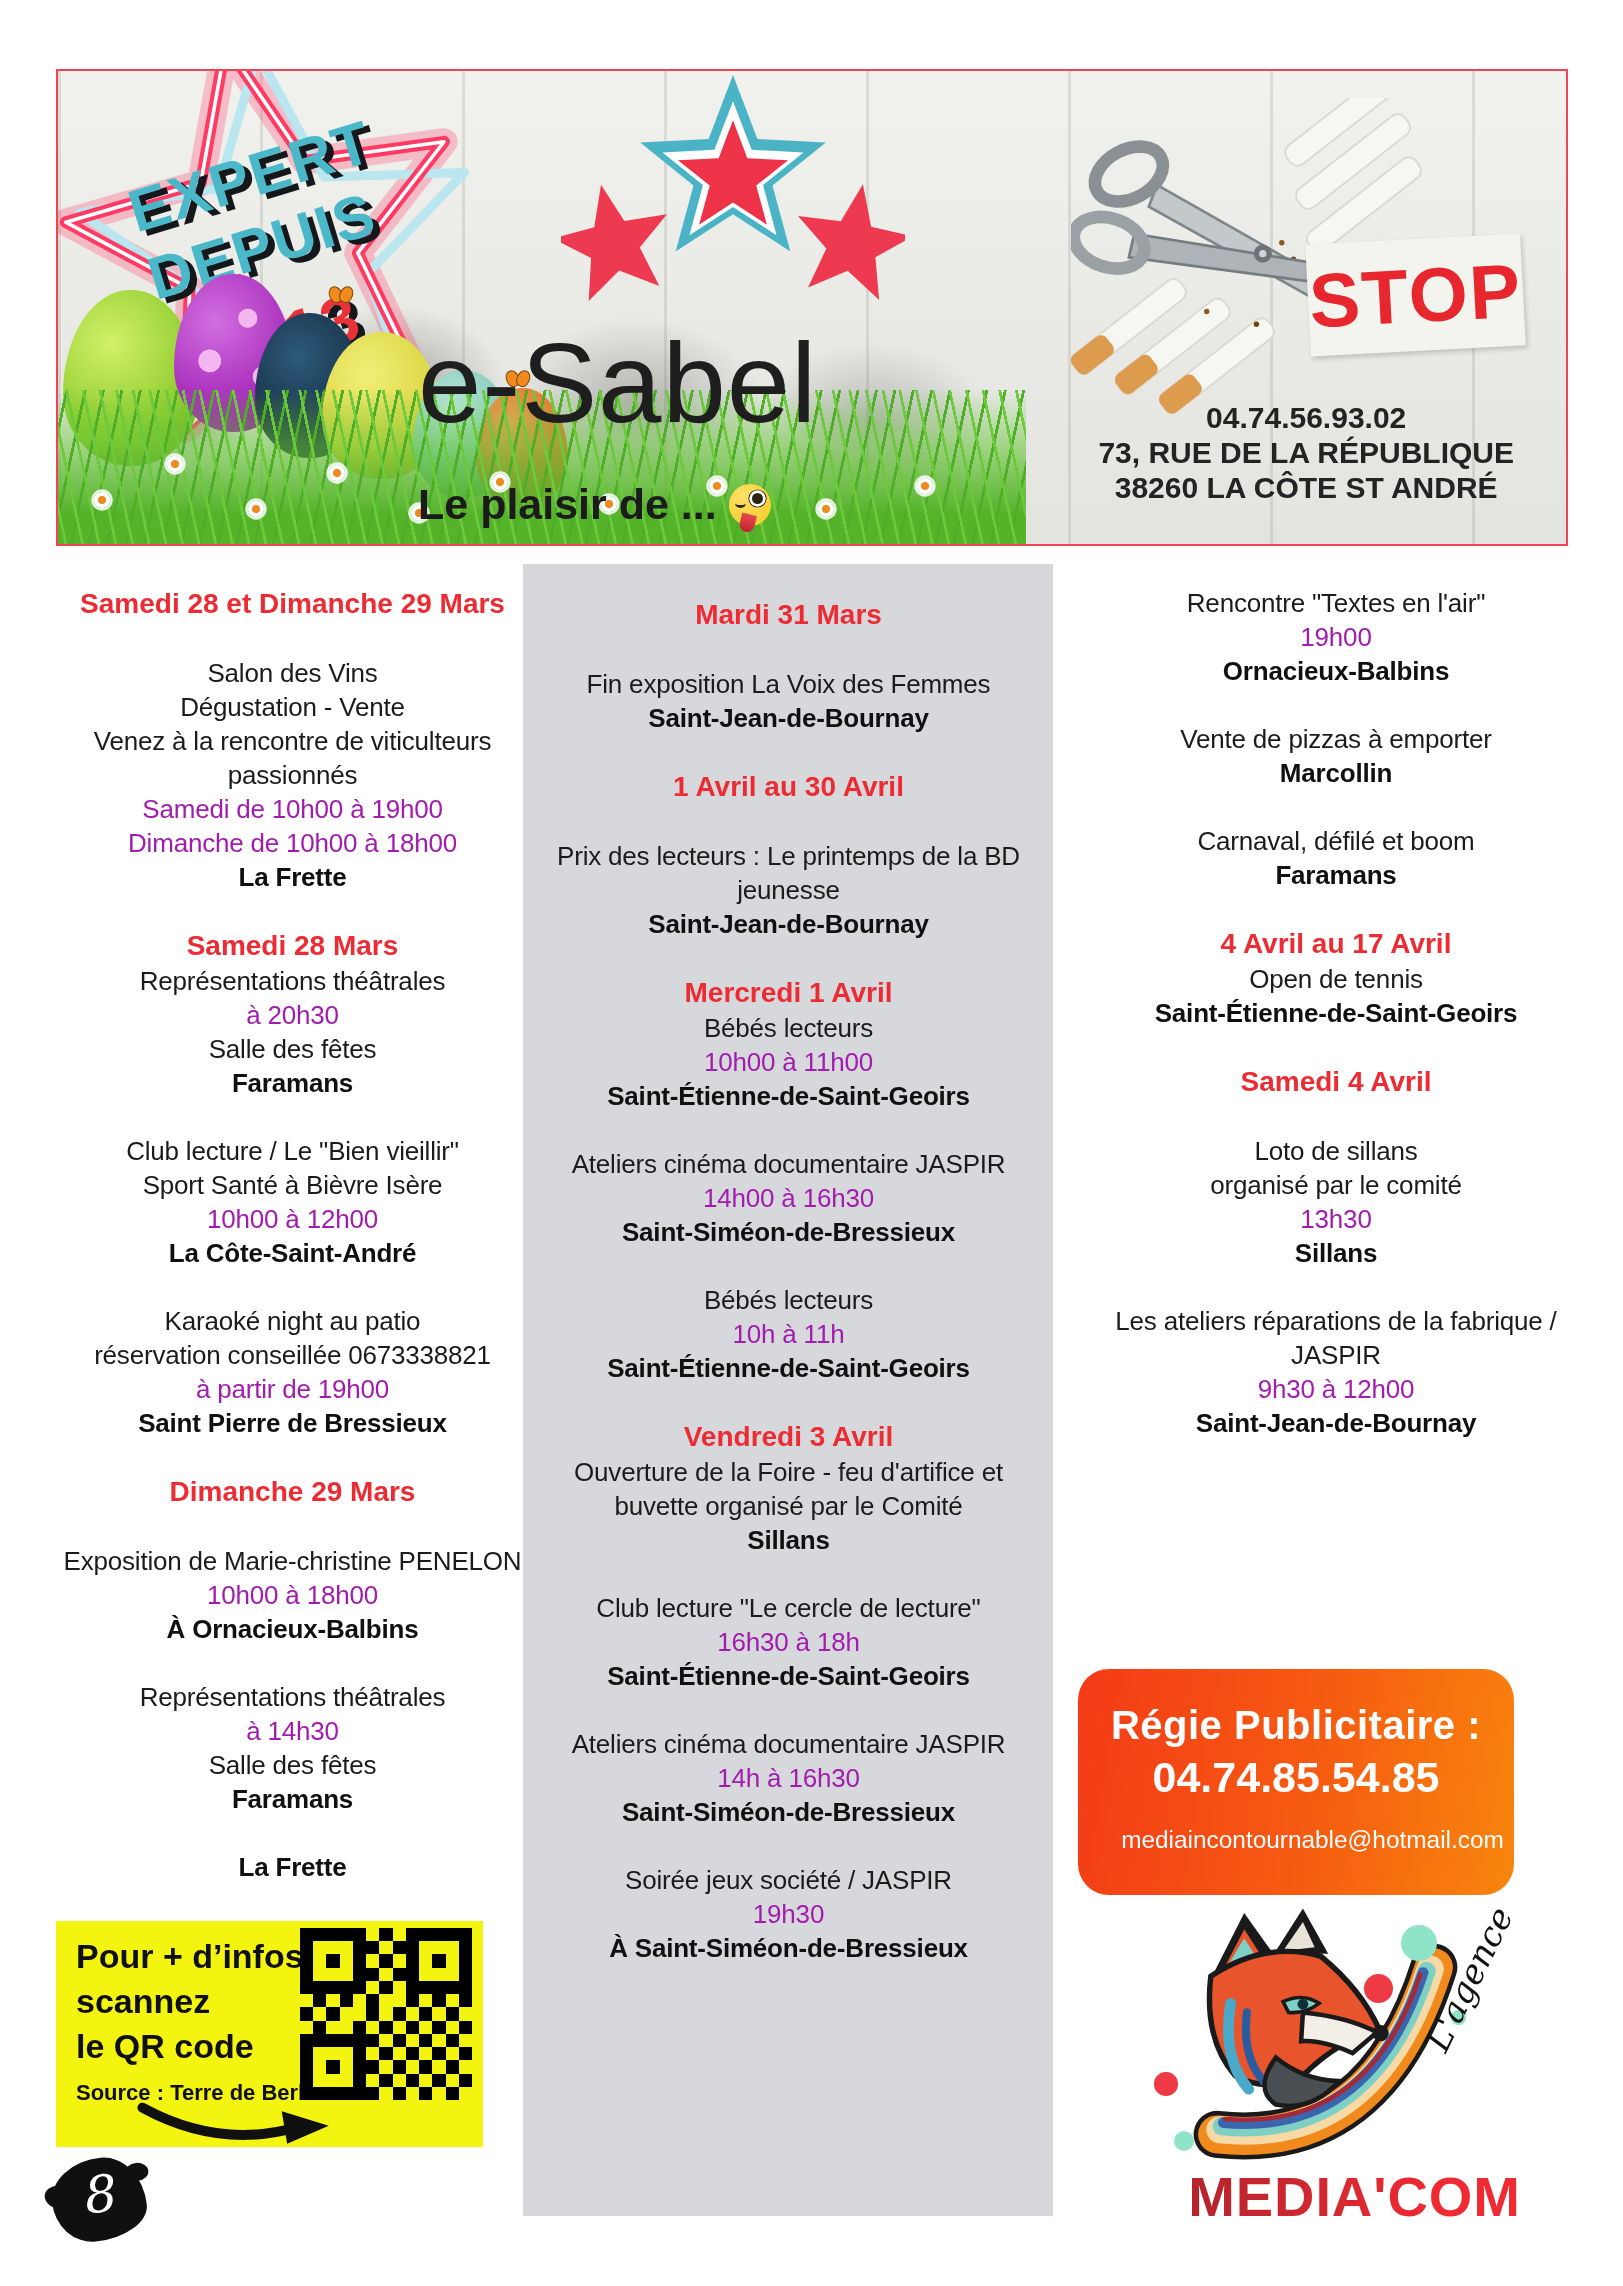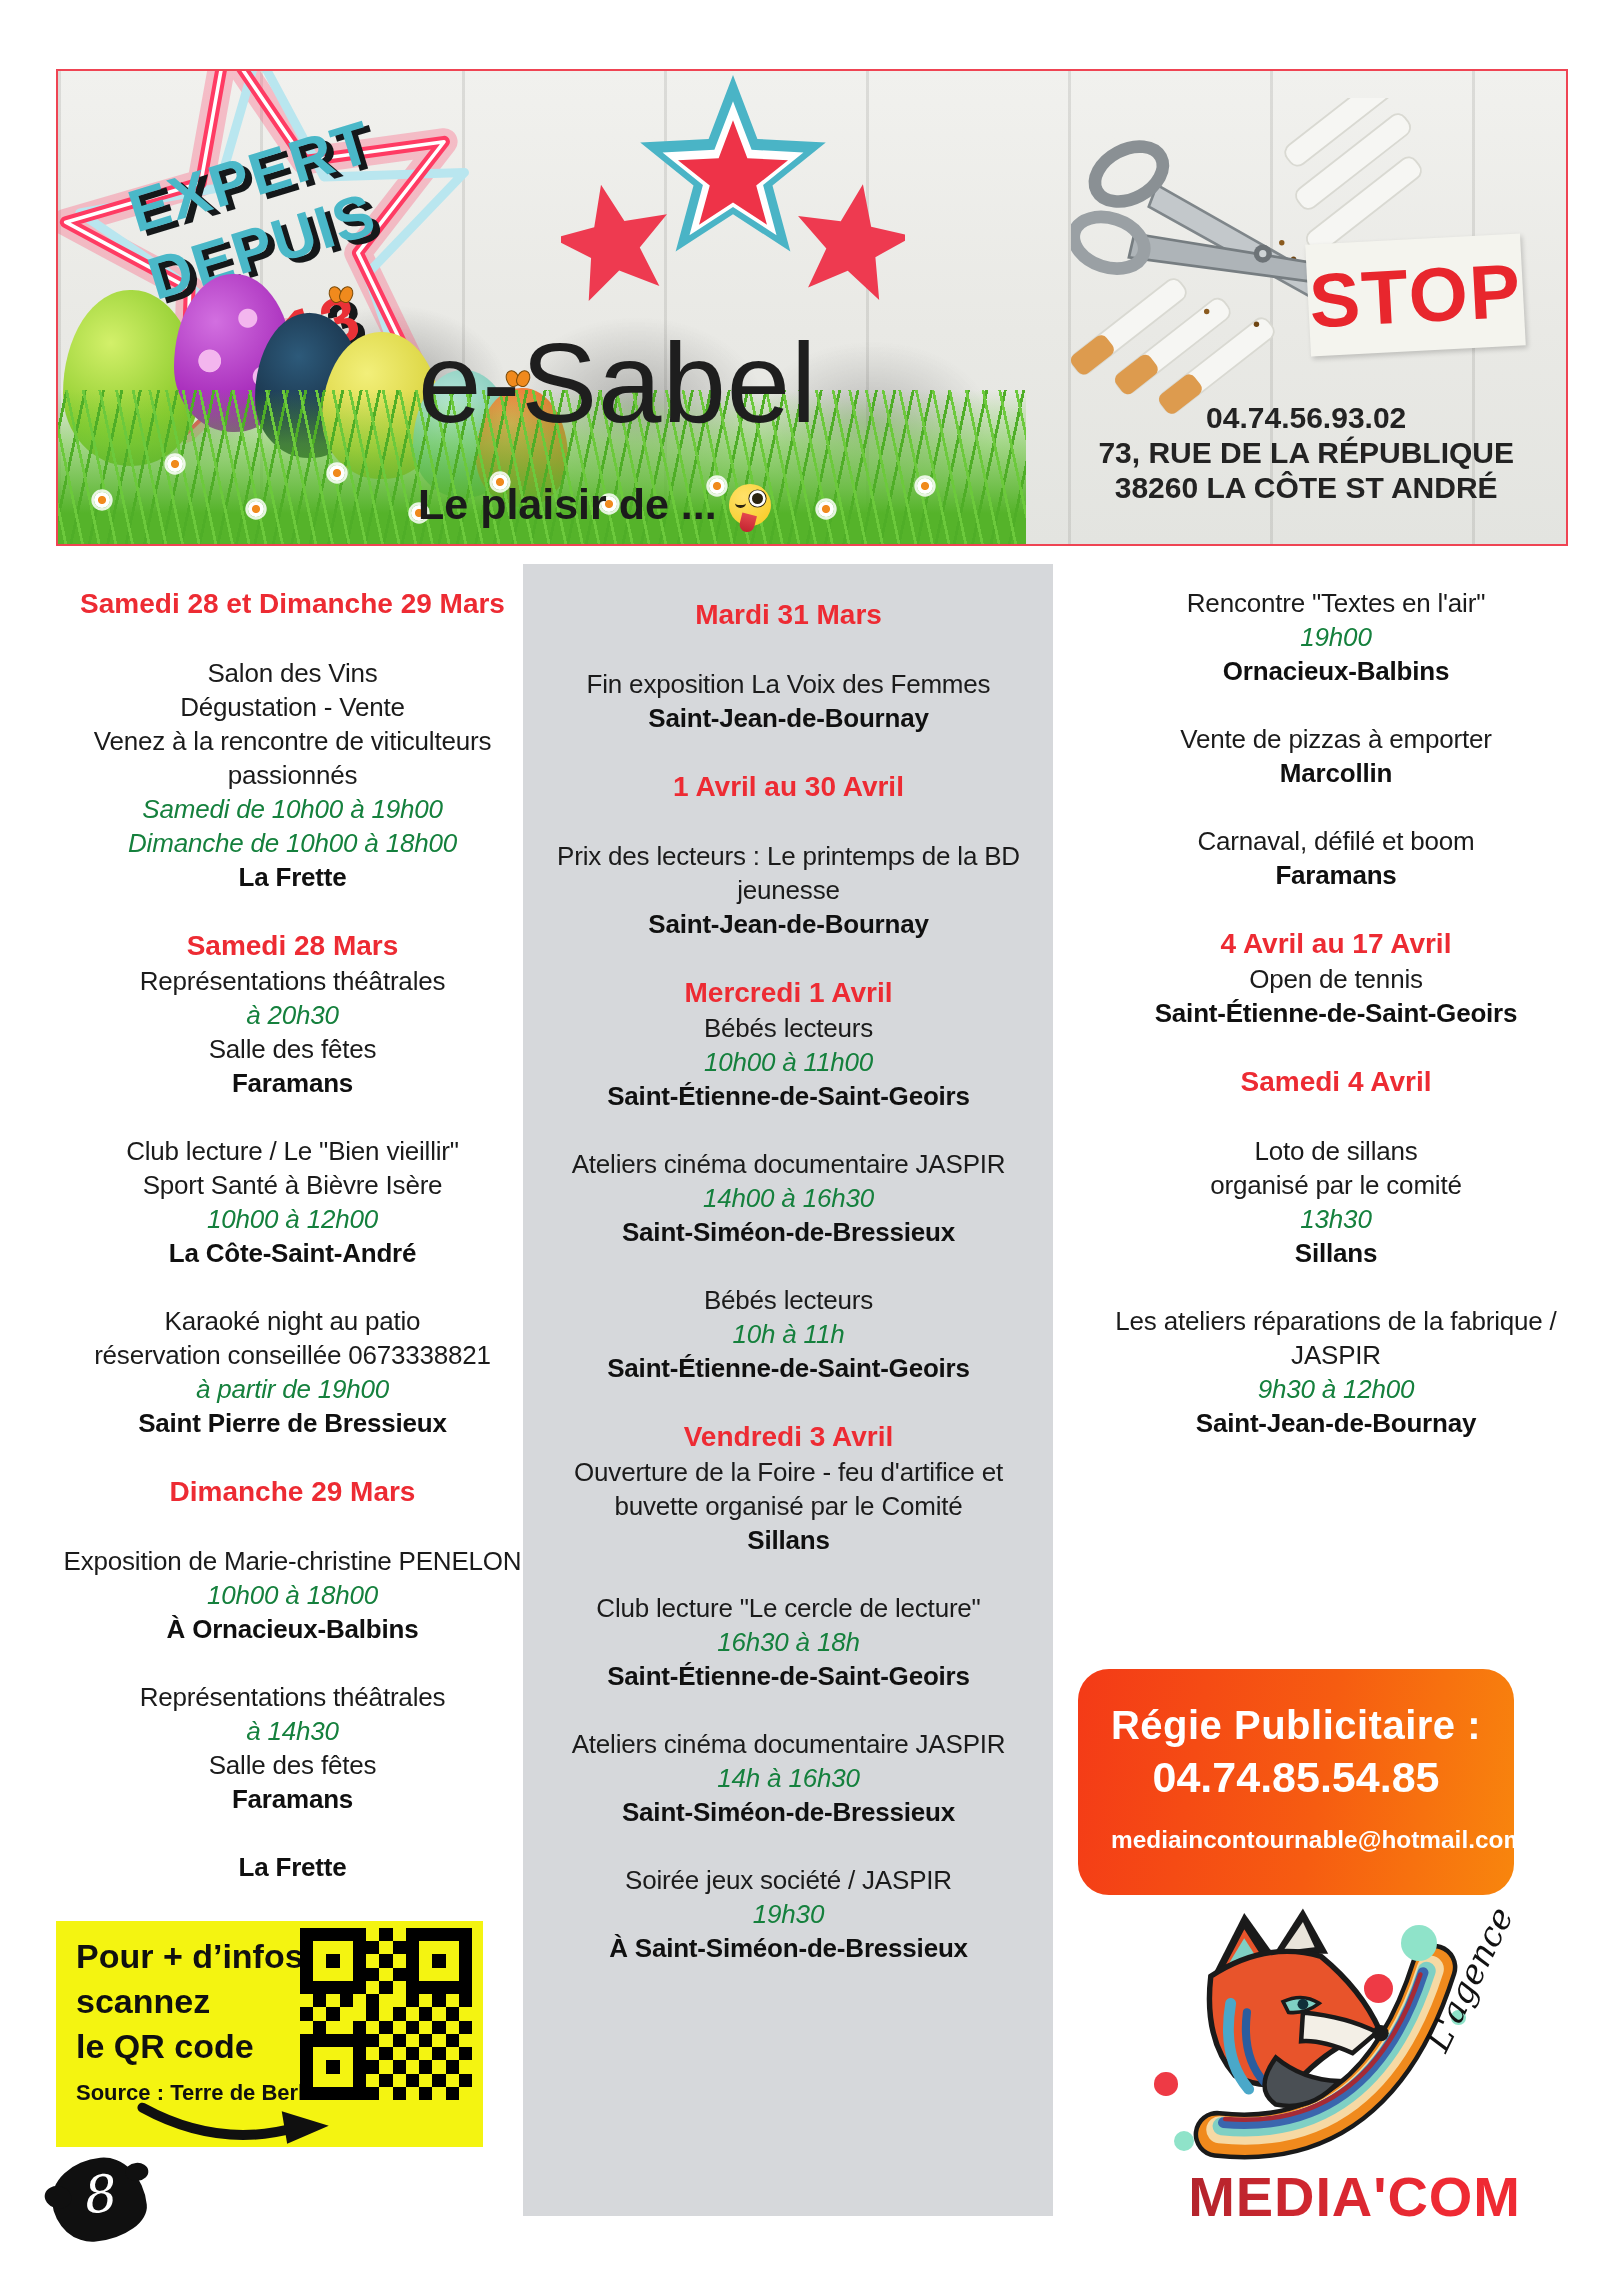--- a/index.html
+++ b/index.html
@@ -75,21 +75,21 @@
     font-weight:bold;font-size:30px;line-height:35px;}
 
   
   .col{position:absolute;top:586px;text-align:center;}
   #col1{left:59px;width:467px;}
   #col2-panel{position:absolute;left:523px;top:564px;width:530px;height:1652px;background:#d6d8db;}
   #col2{left:545px;top:597px;width:487px;}
   #col3{left:1088px;width:496px;}
   .ln{font-size:26px;line-height:34px;color:#1b1b1b;letter-spacing:-0.2px;}
   .ln.b{font-weight:bold;color:#101010;}
-  .ln.i{font-style:italic;color:#15803d;}
+  .ln.i{color:#a21caf;}
   .h{font-size:28px;line-height:36px;font-weight:bold;color:#ed2b33;}
   .gap{height:34px;}
 
   
   #info-box{position:absolute;left:56px;top:1921px;width:427px;height:226px;background:#f4f411;}
   #info-text{position:absolute;left:20px;top:12.7px;font-size:34px;line-height:45px;font-weight:bold;color:#101010;}
   #info-source{position:absolute;left:20px;top:159px;font-size:22px;font-weight:bold;color:#101010;}
   #info-arrow{position:absolute;left:81px;top:181px;width:199px;height:42px;}
   #qr{position:absolute;right:11px;top:7.2px;width:172px;height:172px;}
 
@@ -100,21 +100,21 @@
     border-radius:50%;transform:rotate(20deg);}
   #splat:after{content:"";position:absolute;right:-5.4px;top:9px;width:23.5px;height:18px;background:#101010;border-radius:50%;}
   #page-num{position:absolute;left:33px;top:7.2px;font-family:"DejaVu Serif",serif;font-style:italic;
     font-size:51px;color:#fff;}
 
   
   #ad-box{position:absolute;left:1078px;top:1669px;width:436px;height:226px;border-radius:31px;
     background:linear-gradient(100deg,#f43a17 0%,#f65c11 55%,#f8860d 100%);color:#fff;text-align:center;}
   #ad-title{margin-top:34px;font-size:40px;font-weight:bold;letter-spacing:0.5px;}
   #ad-phone{margin-top:5.4px;font-size:43px;font-weight:bold;}
-  #ad-email{margin-top:23.5px;font-size:24.4px;font-weight:bold;padding-left:33px;}
+  #ad-email{margin-top:23.5px;font-size:24.4px;font-weight:normal;padding-left:33px;}
 
   
   #fox-svg{position:absolute;left:1167px;top:1904px;width:317px;height:271px;}
   #agency-script{position:absolute;left:1417px;top:2040px;font-family:"DejaVu Serif",serif;
     font-style:italic;font-size:34px;color:#111;transform:rotate(-64deg);transform-origin:left top;}
   #agency-name{position:absolute;left:1142px;top:2164px;width:425px;text-align:center;
     font-size:56px;font-weight:bold;letter-spacing:0.9px;
     background:linear-gradient(90deg,#a8232b,#ef2a33 70%);-webkit-background-clip:text;background-clip:text;color:transparent;}
   .dot{position:absolute;border-radius:50%;}
 </style>

